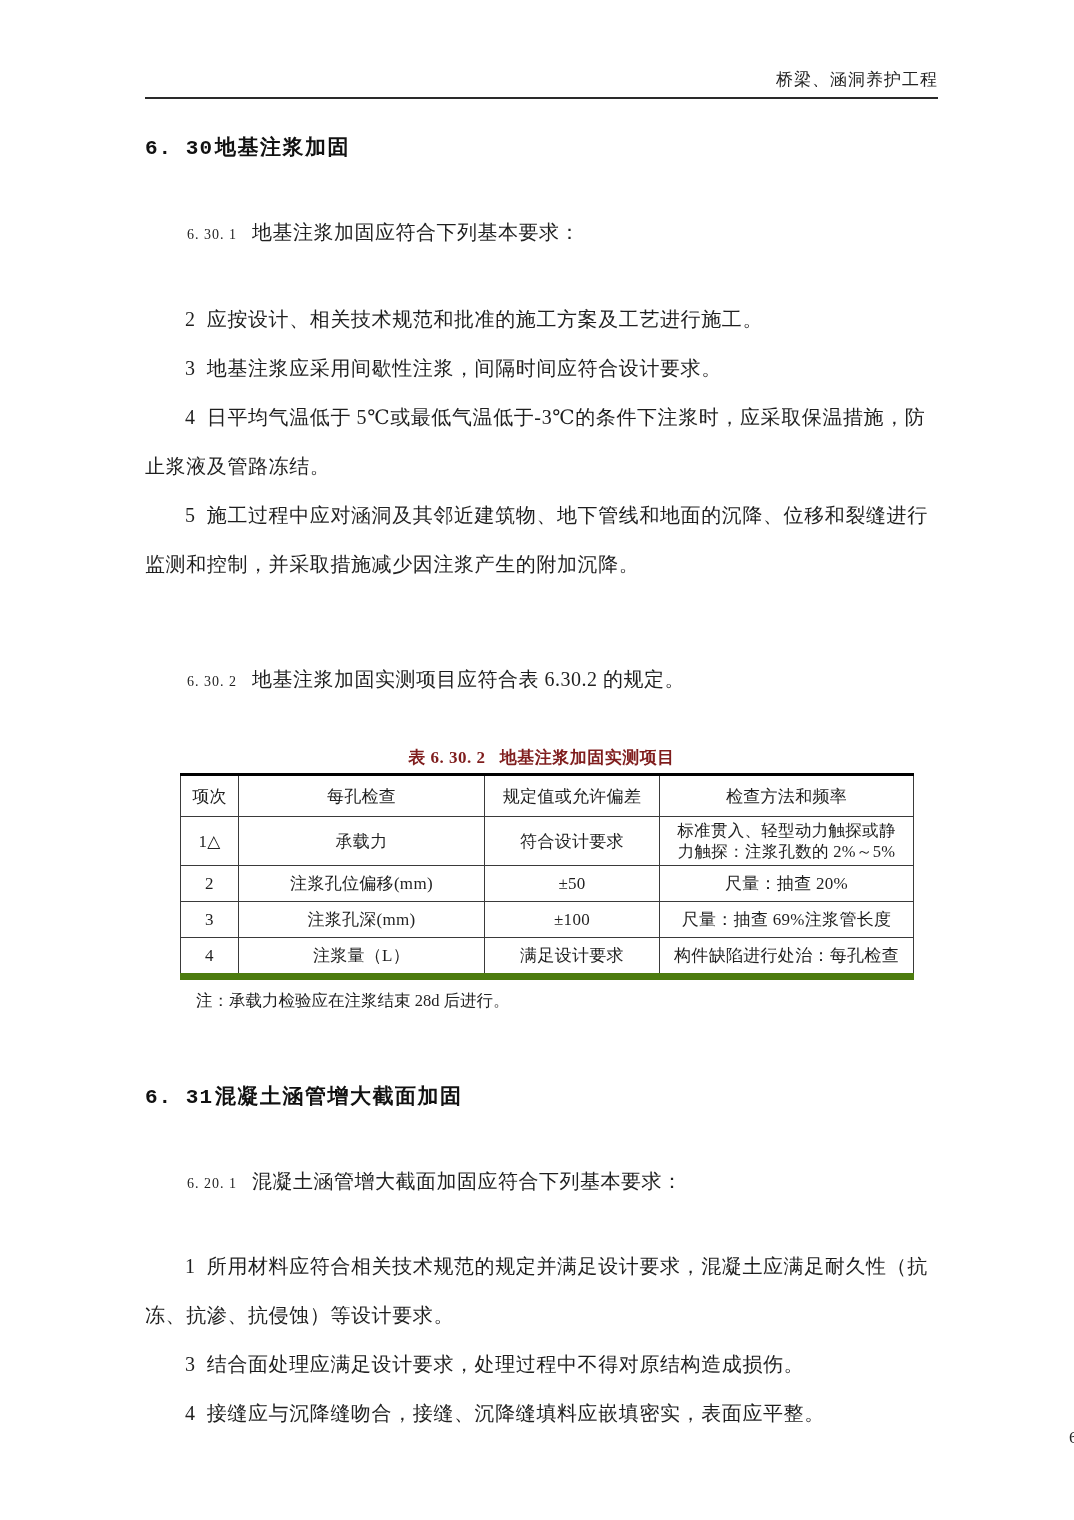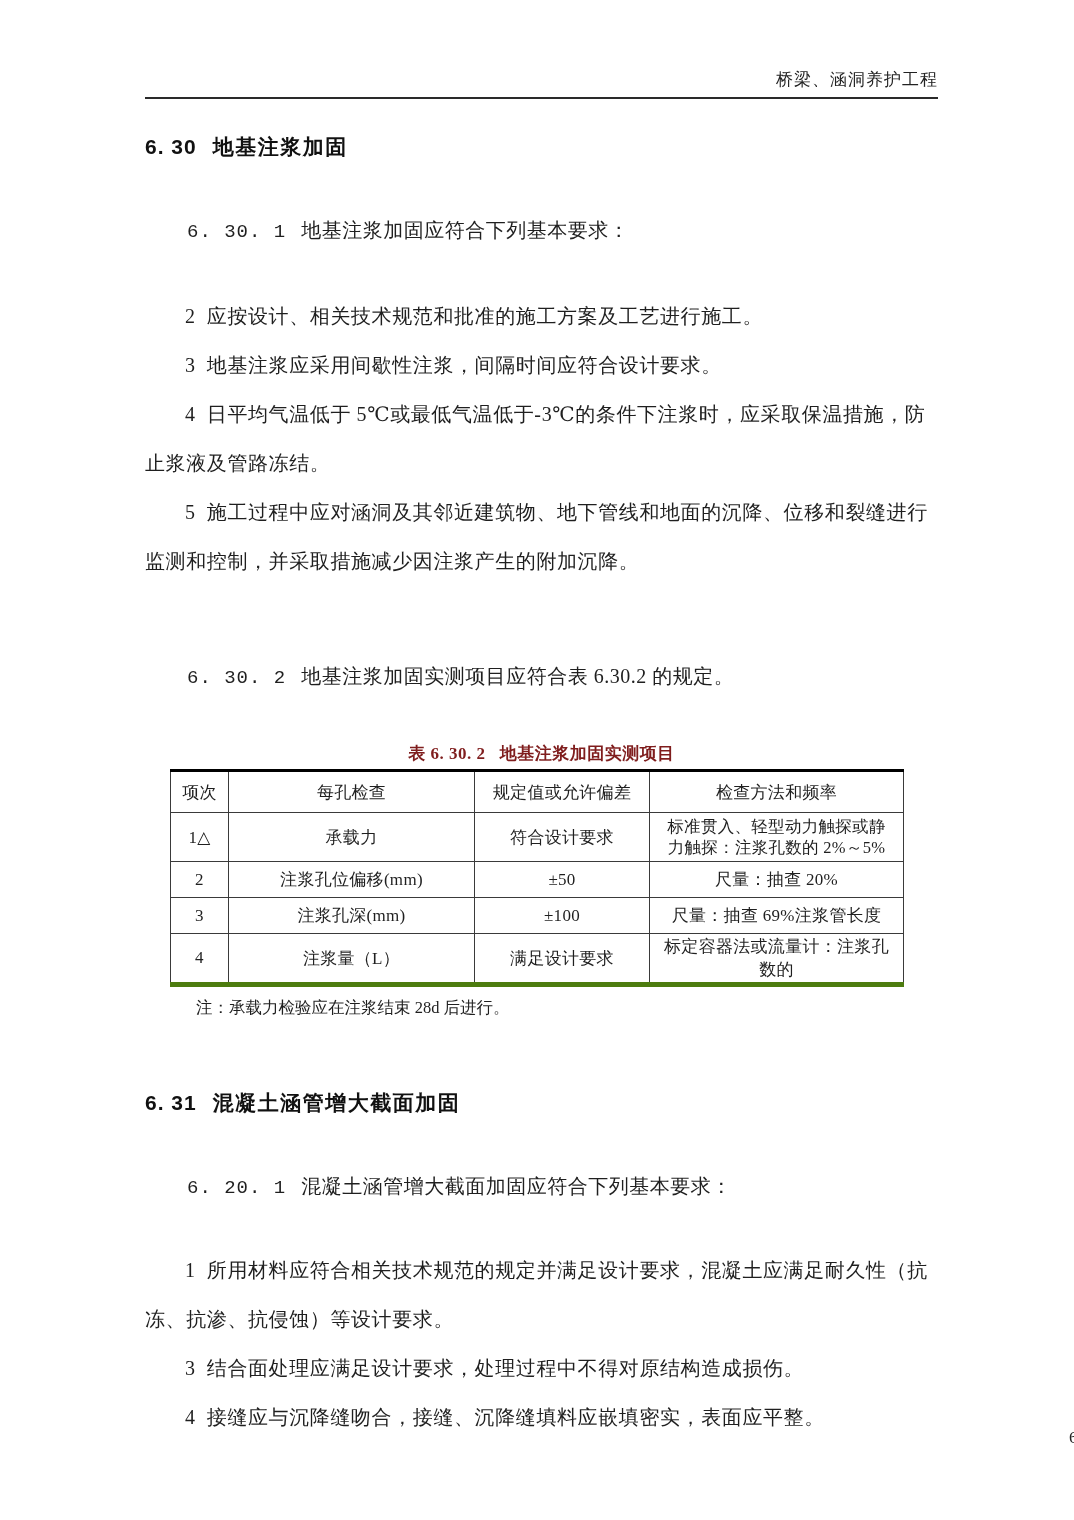--- a/index.html
+++ b/index.html
@@ -10,43 +10,43 @@
   }
   .page{padding:0 136px 0 145px;}
   
   .header{padding:68px 0 6px;text-align:right;font-size:17px;letter-spacing:1px;color:#222;}
   .rule{border-bottom:2px solid #2a2a2a;height:0;}
   
   h1.sec{
     margin:34px 0 0;font-size:21px;line-height:28px;font-weight:bold;
     font-family:"Liberation Sans","DejaVu Sans",sans-serif;color:#111;
   }
-  h1.sec .hnum{font-weight:600;margin-right:16px;letter-spacing:1px;}
+  h1.sec .hnum{font-weight:600;margin-right:2px;letter-spacing:1px;font-family:Liberation Mono, monospace;}
   h1.sec .htitle{letter-spacing:1.5px;}
   
   p.clause{margin:27px 0 0;padding-left:22px;font-size:20px;line-height:28px;white-space:pre-wrap;}
-  p.clause .cnum{font-family:Liberation Mono, monospace;font-size:19px;margin-right:15px;letter-spacing:1px;}
+  p.clause .cnum{font-family:Liberation Serif, serif;font-size:14px;margin-right:15px;letter-spacing:1px;}
   p.clause .ctext{letter-spacing:.5px;}
   p.c2{margin-top:48px;}
   
   .items{margin-top:18px;}
   .items2{margin-top:16px;}
   p.item{
     margin:0;line-height:49px;font-size:20px;text-indent:2em;
     letter-spacing:.6px;white-space:pre-wrap;
   }
   
   .tbl-title{
     margin-top:22px;text-align:center;font-weight:bold;font-size:17px;line-height:24px;
     letter-spacing:.5px;white-space:pre-wrap;color:#7f1d1d;
   }
   table.spec{
-    border-collapse:collapse;table-layout:fixed;width:733px;margin:3px 0 0 25px;
+    border-collapse:collapse;table-layout:fixed;width:733px;margin:3px 0 0 35px;
     font-size:17px;color:#1f1f1f;
-    border-top:3px solid #000;border-bottom:5px solid #4d7c0f;
+    border-top:3px solid #000;border-bottom:7px solid #4d7c0f;
   }
   table.spec th,table.spec td{
     border:1px solid #3a3a3a;text-align:center;vertical-align:middle;
     padding:1px 6px;font-weight:normal;white-space:pre-wrap;letter-spacing:.3px;
   }
   table.spec th{height:38px;}
   table.spec tr.r1 td{height:46px;}
   table.spec tr.rn td{height:33px;}
   table.spec td.method-long{text-align:center;padding:1px 9px;line-height:21px;font-size:16.5px;}
   p.note{margin:10px 0 0 51px;font-size:16.5px;line-height:22px;white-space:pre-wrap;}
@@ -119,21 +119,21 @@
       <tr class="rn">
         <td>3</td>
         <td>注浆孔深(mm)</td>
         <td>±100</td>
         <td>尺量：抽查 69%注浆管长度</td>
       </tr>
       <tr class="rn">
         <td>4</td>
         <td>注浆量（L）</td>
         <td>满足设计要求</td>
-        <td>标定容器法或流量计：注浆孔数的</td>
+        <td>构件缺陷进行处治：每孔检查</td>
       </tr>
     </tbody>
   </table>
 
   <p class="note">注：承载力检验应在注浆结束 28d 后进行。</p>
 
   <h1 class="sec sec2">
     <span class="hnum">6. 31</span><span class="htitle">混凝土涵管增大截面加固</span>
   </h1>
 

